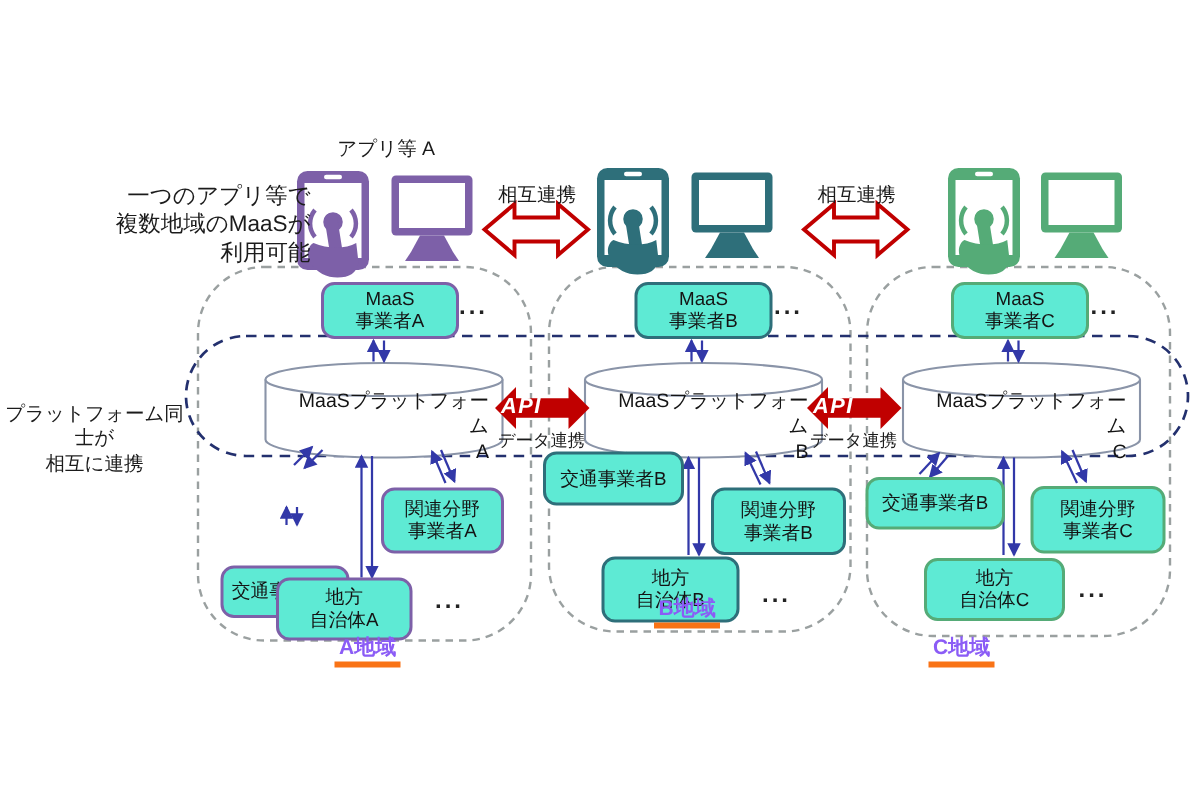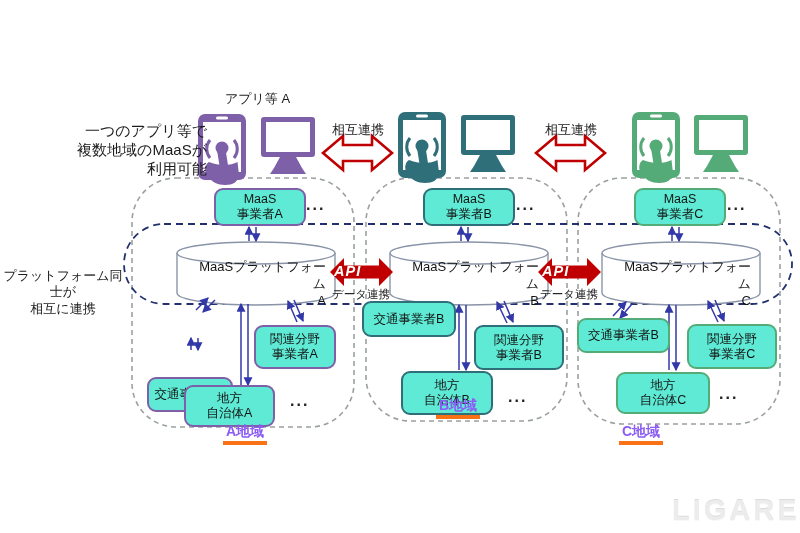--- a/index.html
+++ b/index.html
@@ -232,14 +232,13 @@
   <div class="box green" style="left:687px;top:324px;width:86px;height:41px;">関連分野
 事業者C</div>
   <div class="box green" style="left:616px;top:372px;width:90px;height:38px;">地方
 自治体C</div>
   <div class="dots" style="left:719px;top:385px;">...</div>
 
   <div class="region-label" style="left:223px;top:423px;">A地域</div>
   <div class="region-label" style="left:436px;top:397px;">B地域</div>
   <div class="region-label" style="left:619px;top:423px;">C地域</div>
 
-  <div class="watermark" style="left:672px;top:494px;">LIGARE</div>
 </div>
 
 </body></html>

